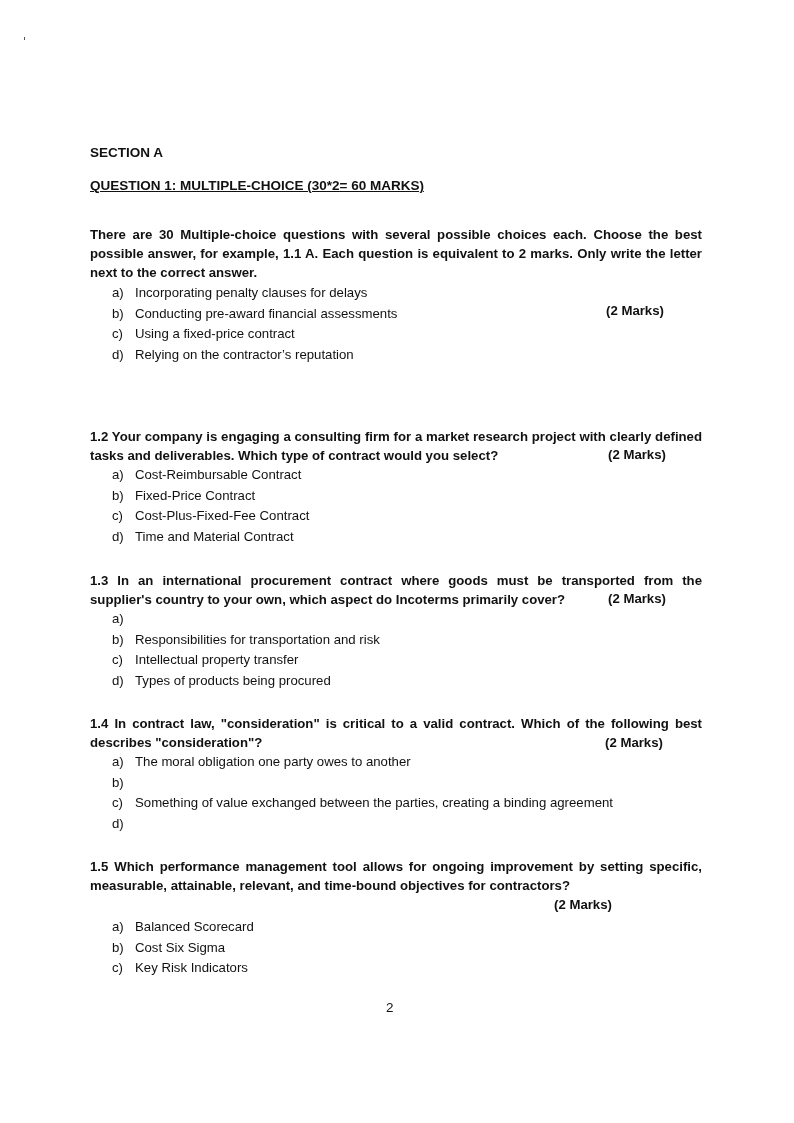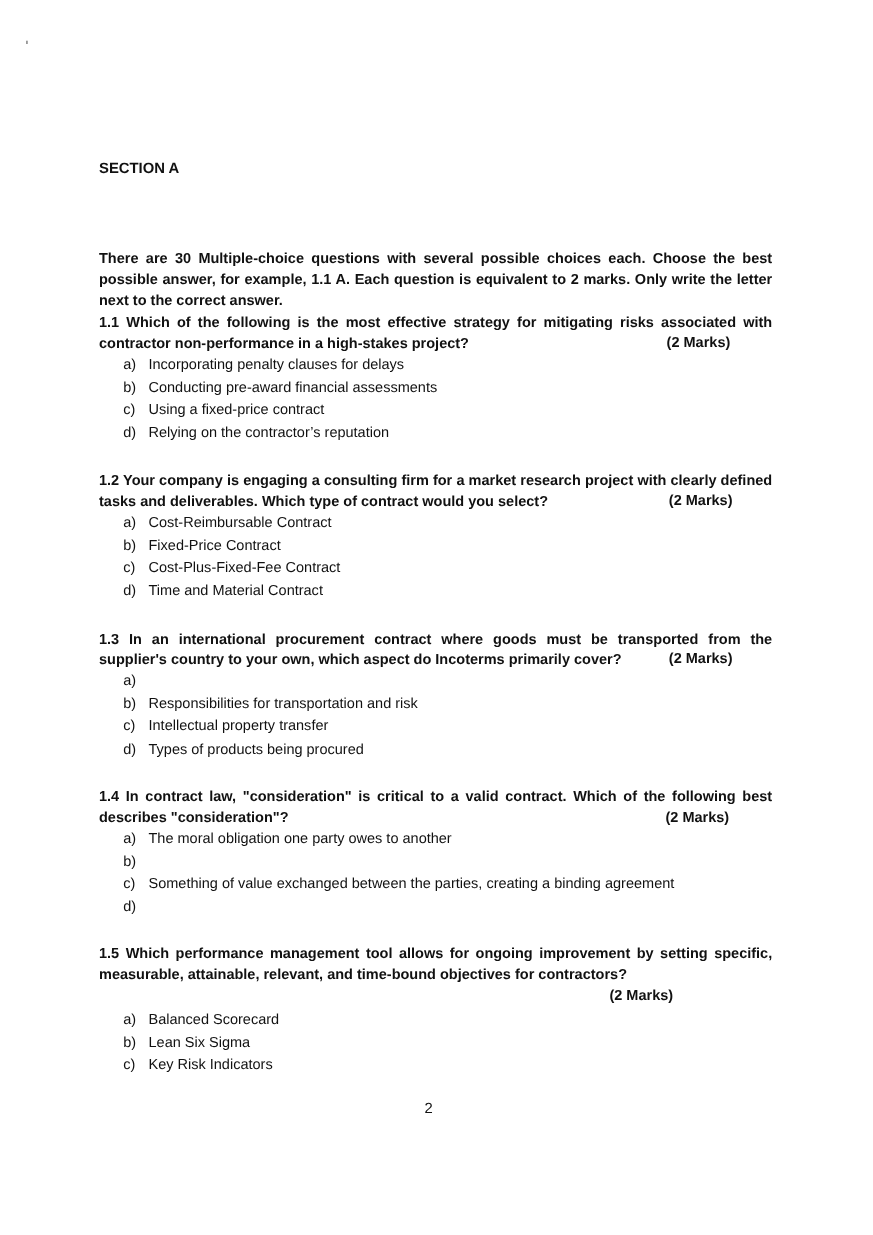--- a/index.html
+++ b/index.html
@@ -20,24 +20,24 @@
   .pagenum { left: 386px; top: 1000px; font-size: 13.5px; }
   .speck { position: absolute; background: #555; }
 </style>
 </head>
 <body>
 
 <div class="page">
   <div class="speck" style="left:24px;top:37px;width:1px;height:3px;"></div>
 
   <div class="abs section">SECTION A</div>
+  <div class="abs qtitle">QUESTION 1: MULTIPLE-CHOICE (30*2= 60 MARKS)</div>
   <div class="abs instructions">There are 30 Multiple-choice questions with several possible choices each. Choose the best possible answer, for example, 1.1 A. Each question is equivalent to 2 marks. Only write the letter next to the correct answer.</div>
 
   <div class="question" style="top:283px;">
-    <div class="qtext">1.1 Which of the following is the most effective strategy for mitigating risks associated with contractor non-performance in a high-stakes project?</div>
     <div class="marks" style="left:516px;top:20px;">(2 Marks)</div>
     <ul class="options">
       <li class="opt">
           <span class="opt-letter">a)</span>
           <span>Incorporating penalty clauses for delays</span>
         </li>
       <li class="opt">
           <span class="opt-letter">b)</span>
           <span>Conducting pre-award financial assessments</span>
         </li>
@@ -123,21 +123,21 @@
     <div style="height:22px;position:relative;">
       <div class="marks" style="left:464px;top:2px;">(2 Marks)</div>
     </div>
     <ul class="options">
       <li class="opt">
           <span class="opt-letter">a)</span>
           <span>Balanced Scorecard</span>
         </li>
       <li class="opt">
           <span class="opt-letter">b)</span>
-          <span>Lean Six Sigma</span>
+          <span>Cost Six Sigma</span>
         </li>
       <li class="opt">
           <span class="opt-letter">c)</span>
           <span>Key Risk Indicators</span>
         </li>
     </ul>
   </div>
 
   <div class="abs pagenum">2</div>
 </div>

